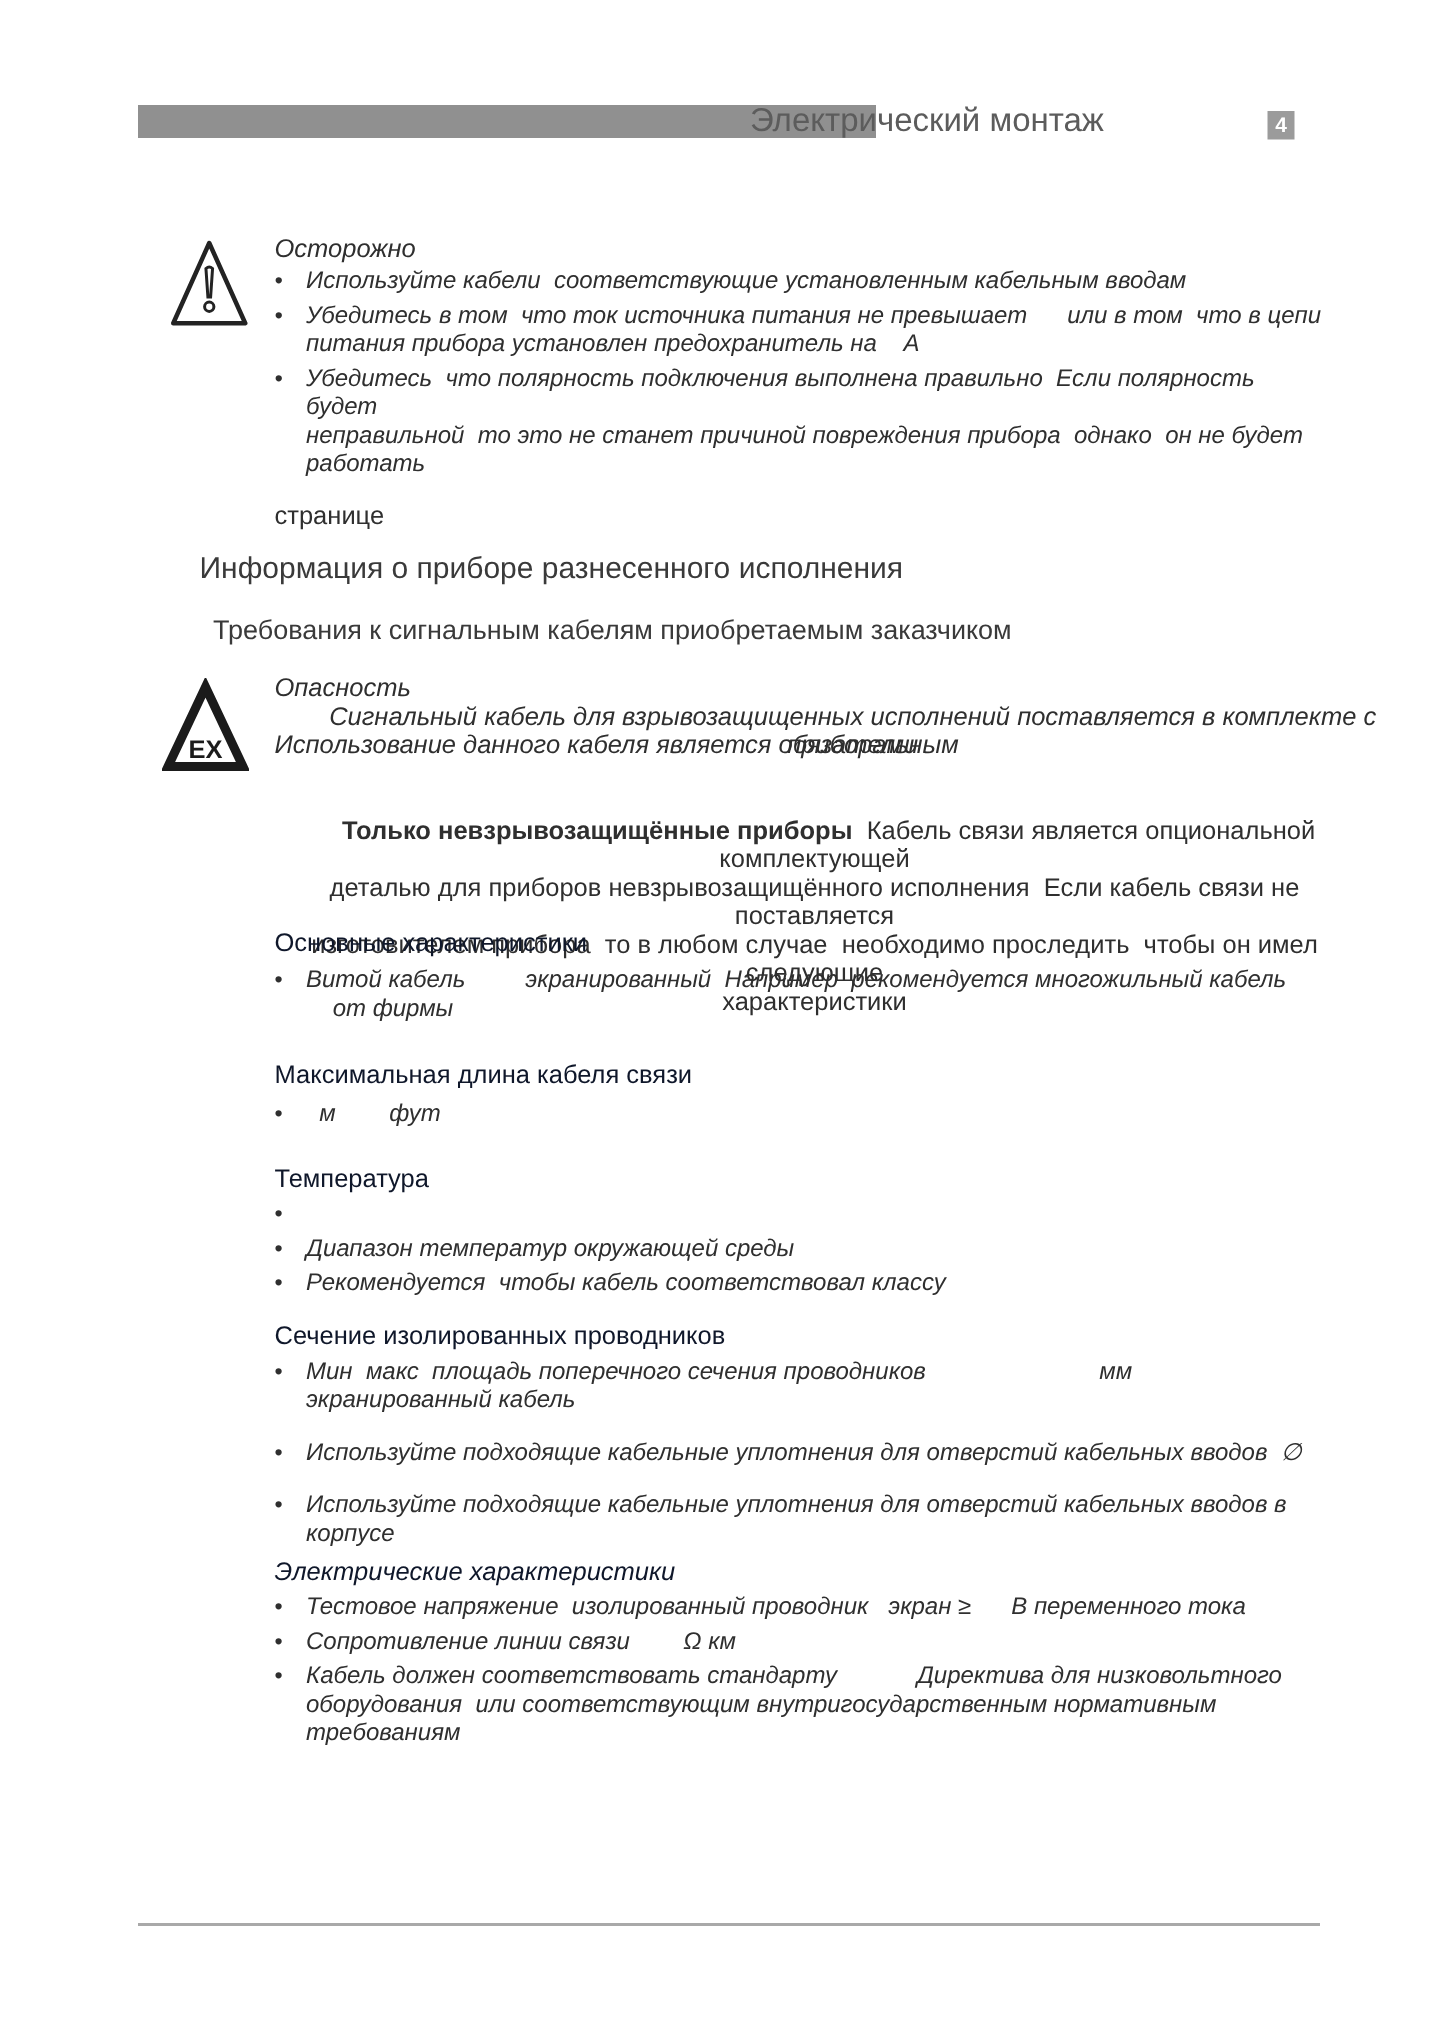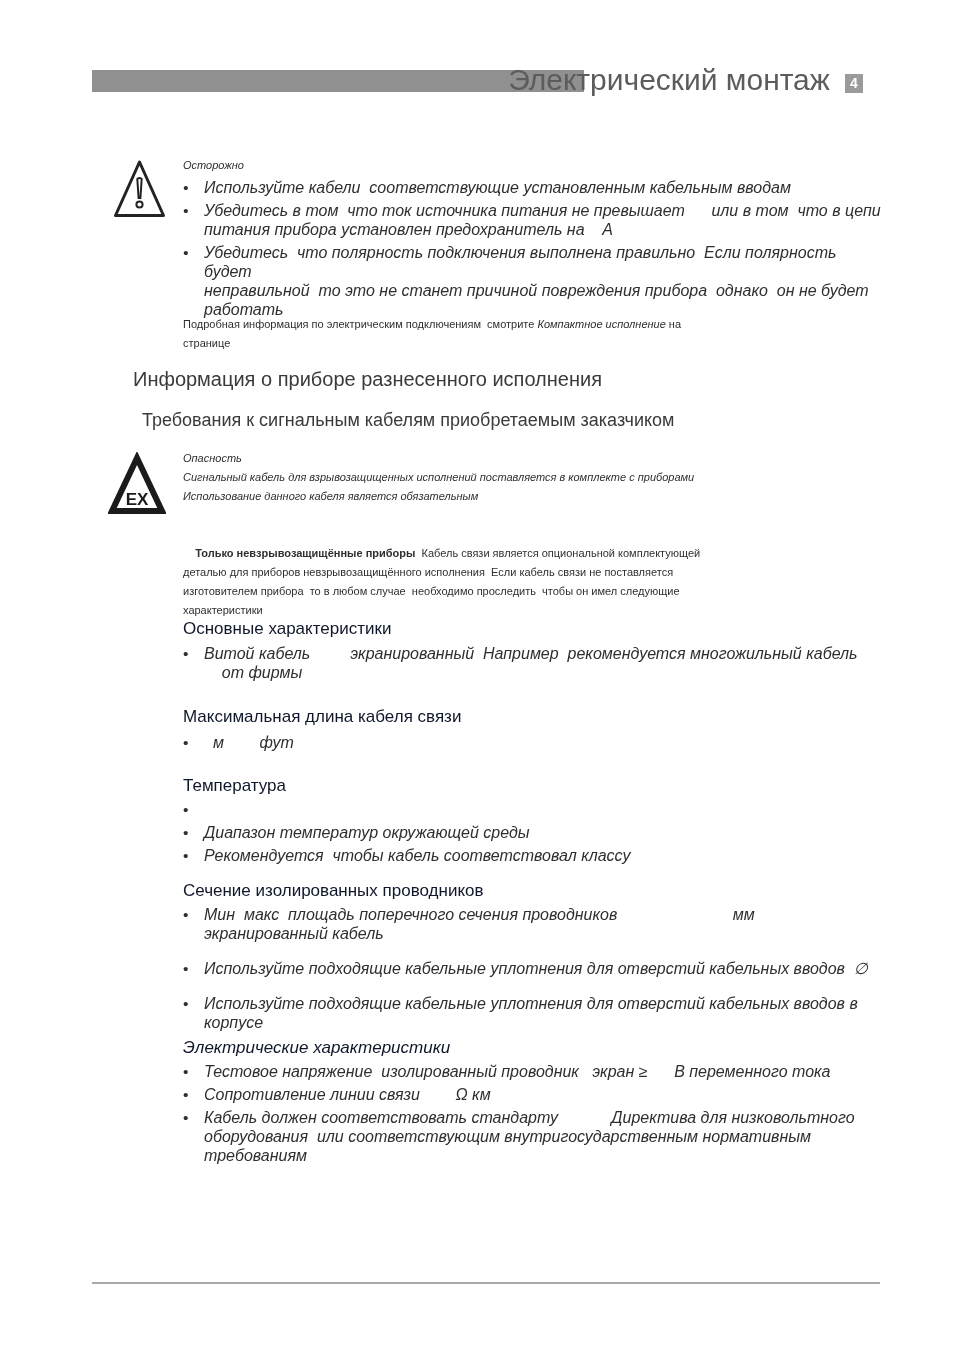--- a/index.html
+++ b/index.html
@@ -2,26 +2,26 @@
 <html><head>
 <meta charset="utf-8">
 <style>
   html,body{margin:0;padding:0;background:#ffffff;}
   .page{
     position:relative;width:954px;height:1351px;background:#ffffff;
     font-family:"Liberation Sans", sans-serif;color:#2f2f2f;overflow:hidden;
   }
   
   .hdr-bar{position:absolute;left:92px;top:70px;width:492px;height:22px;background:#909090;}
-  .hdr-title{position:absolute;left:500px;top:66px;width:338px;text-align:center;
-    font-size:30px;line-height:28px;color:#5c5c5c;white-space:nowrap;}
+  .hdr-title{position:absolute;left:500px;top:66px;width:338px;text-align:left;
+    font-size:22px;line-height:28px;color:#5c5c5c;white-space:nowrap;}
   .hdr-badge{position:absolute;left:845px;top:74px;width:18px;height:19px;background:#9b9b9b;
     color:#ffffff;font-size:14px;font-weight:bold;text-align:center;line-height:19px;}
   
-  .t{position:absolute;font-size:11px;line-height:19px;white-space:pre-wrap;}
+  .t{position:absolute;font-size:17px;line-height:19px;white-space:pre-wrap;text-align:center;}
   .it{font-style:italic;}
   .b{font-weight:bold;}
   
   ul.blist{position:absolute;list-style:none;margin:0;padding:0;width:700px;}
   ul.blist li{display:flex;margin:0 0 4px 0;}
   ul.blist.wide-gap li{margin-bottom:16px;}
   ul.blist .dot{width:21px;flex:0 0 21px;font-size:15.5px;line-height:19px;}
   ul.blist .btext{font-size:16px;line-height:19px;white-space:pre-wrap;font-style:italic;}
   
   .h1{position:absolute;left:133px;top:364px;font-size:20px;line-height:30px;color:#3a3a3a;white-space:nowrap;}
@@ -61,23 +61,20 @@
 питания прибора установлен предохранитель на    А</span>
     </li>
     <li>
       <span class="dot">•</span>
       <span class="btext">Убедитесь  что полярность подключения выполнена правильно  Если полярность будет
 неправильной  то это не станет причиной повреждения прибора  однако  он не будет
 работать</span>
     </li>
   </ul>
 
-  <div class="t" style="left:183px;top:315px;white-space:nowrap;">
-    <span style="white-space:pre;">Подробная информация по электрическим подключениям  смотрите </span><span class="it">Компактное исполнение</span><span style="white-space:pre;"> на</span>
-  </div>
   <div class="t" style="left:183px;top:334px;">странице</div>
 
   <div class="h1">Информация о приборе разнесенного исполнения</div>
   <div class="h2">Требования к сигнальным кабелям  приобретаемым заказчиком</div>
 
   <div class="icon" style="left:108px;top:452px;">
     <svg width="58" height="64" viewBox="0 0 58 64">
       <path d="M29 6 L54 59 L4 59 Z" fill="none" stroke="#1b1b1b" stroke-width="6" stroke-linejoin="miter"></path>
       <text x="29" y="53" text-anchor="middle" font-size="17" font-weight="bold" fill="#1b1b1b">EX</text>
     </svg>

